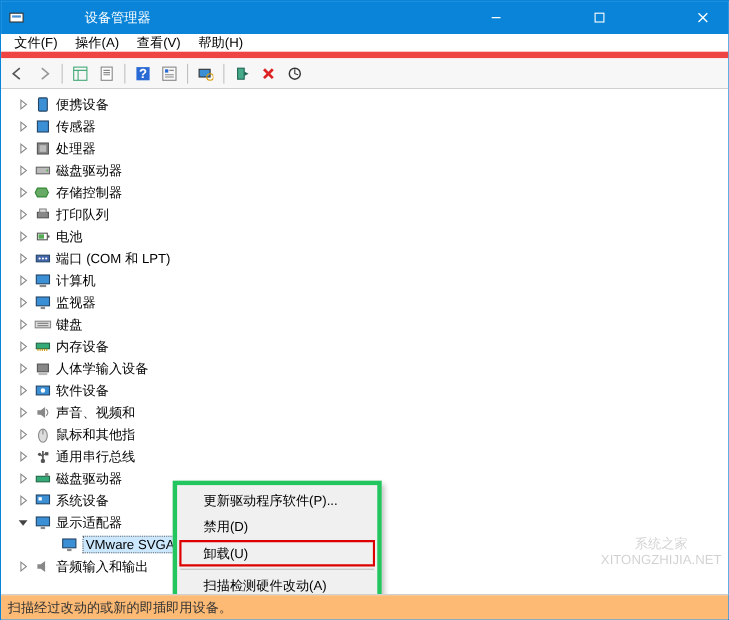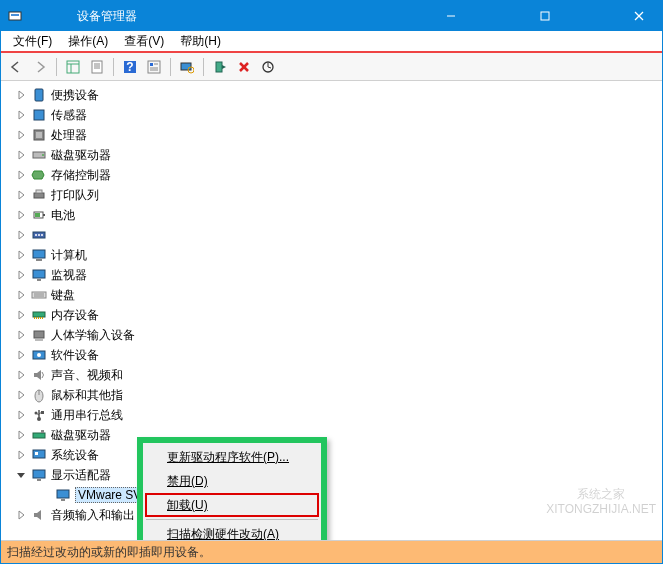--- a/index.html
+++ b/index.html
@@ -3,35 +3,35 @@
 <meta charset="utf-8">
 <style>
 * { margin: 0; padding: 0; box-sizing: border-box; font-family: "Microsoft YaHei", "Segoe UI", sans-serif; font-size: 12px; }
 body { background: #fff; }
 .window { width: 663px; height: 564px; border: 1px solid #0a84d8; display: flex; flex-direction: column; position: relative; }
 .titlebar { height: 30px; background: #0a84d8; color: #fff; display: flex; align-items: center; padding: 0 0 0 6px; gap: 48px; }
 .titlebar .app-icon { width: 16px; height: 16px; margin-right: 6px; display: flex; align-items: center; justify-content: center; }
 .titlebar .title { flex: 1; font-size: 12px; }
 .win-btn { width: 46px; height: 30px; display: flex; align-items: center; justify-content: center; color: #fff; }
 .win-btn.close { background: rgba(255,255,255,0.0); }
-.menubar { height: 22px; background: #fff; border-bottom: 2px solid #ef4444; display: flex; align-items: center; padding: 0 4px; }
+.menubar { height: 22px; background: #fff; border-bottom: 6px solid #ef4444; display: flex; align-items: center; padding: 0 4px; }
 .menu-item { padding: 2px 8px; cursor: default; }
 .toolbar { height: 28px; background: #f7f7f7; border-bottom: 1px solid #d0d0d0; display: flex; align-items: center; padding: 0 4px; gap: 2px; }
 .tb-btn { width: 22px; height: 22px; display: flex; align-items: center; justify-content: center; border: 1px solid transparent; }
 .tb-sep { width: 1px; height: 18px; background: #c0c0c0; margin: 0 3px; }
 .content { flex: 1; position: relative; border-bottom: 1px solid #d0d0d0; overflow: hidden; background: #fff; }
 .tree { padding: 4px 0 4px 14px; overflow-y: scroll; height: 100%; }
 .tree-row { display: flex; align-items: center; height: 20px; white-space: nowrap; }
 .tree-row .expander { width: 12px; height: 12px; margin-right: 2px; display: flex; align-items: center; justify-content: center; color: #555; }
 .tree-row .dev-icon { width: 16px; height: 16px; margin: 0 4px 0 2px; display: flex; align-items: center; justify-content: center; }
 .tree-row .label { font-size: 12px; color: #000; }
 .tree-row.child { padding-left: 38px; }
 .tree-row.selected .label { background: #cce8ff; border: 1px dotted #666; padding: 0 2px; }
 .statusbar { height: 22px; display: flex; align-items: center; padding: 0 6px; font-size: 12px; color: #333; background: #fdba74; }
-.context-menu { position: absolute; top: 356px; left: 136px; width: 190px; background: #f0f0f0; border: 6px solid #22c55e; box-shadow: 3px 3px 5px rgba(0,0,0,0.25); padding: 2px; z-index: 10; text-decoration: underline; }
+.context-menu { position: absolute; top: 356px; left: 156px; width: 190px; background: #f0f0f0; border: 4px solid #22c55e; box-shadow: 3px 3px 5px rgba(0,0,0,0.25); padding: 2px; z-index: 10; }
 .ctx-item { height: 24px; display: flex; align-items: center; padding: 0 22px; font-size: 12px; color: #000; }
 .ctx-sep { height: 1px; background: #c0c0c0; margin: 2px 1px; }
 .ctx-item.highlighted { box-shadow: inset 0 0 0 2px #d00; }
 .watermark { position: absolute; right: 6px; bottom: 24px; opacity: 0.18; font-size: 11px; color: #000; pointer-events: none; text-align: center; line-height: 1.2; }
 svg { display: block; }
 </style>
 </head>
 <body>
 
 <div class="window">
@@ -245,20 +245,21 @@
             </svg>
           </span>
           <span class="dev-icon">
             <svg width="16" height="16" viewBox="0 0 16 16">
               <rect x="2" y="5" width="12" height="6" fill="#46a" stroke="#246"></rect>
               <circle cx="5" cy="8" r="1" fill="#fff"></circle>
               <circle cx="8" cy="8" r="1" fill="#fff"></circle>
               <circle cx="11" cy="8" r="1" fill="#fff"></circle>
             </svg>
           </span>
+          <span class="label">端口 (COM 和 LPT)</span>
         </div>
         <div class="tree-row">
           <span class="expander">
             <svg width="10" height="10">
               <path d="M3 1 L8 5 L3 9 Z" fill="none" stroke="#888"></path>
             </svg>
           </span>
           <span class="dev-icon">
             <svg width="16" height="16" viewBox="0 0 16 16">
               <rect x="2" y="3" width="12" height="8" fill="#3b8fd4" stroke="#246"></rect>

